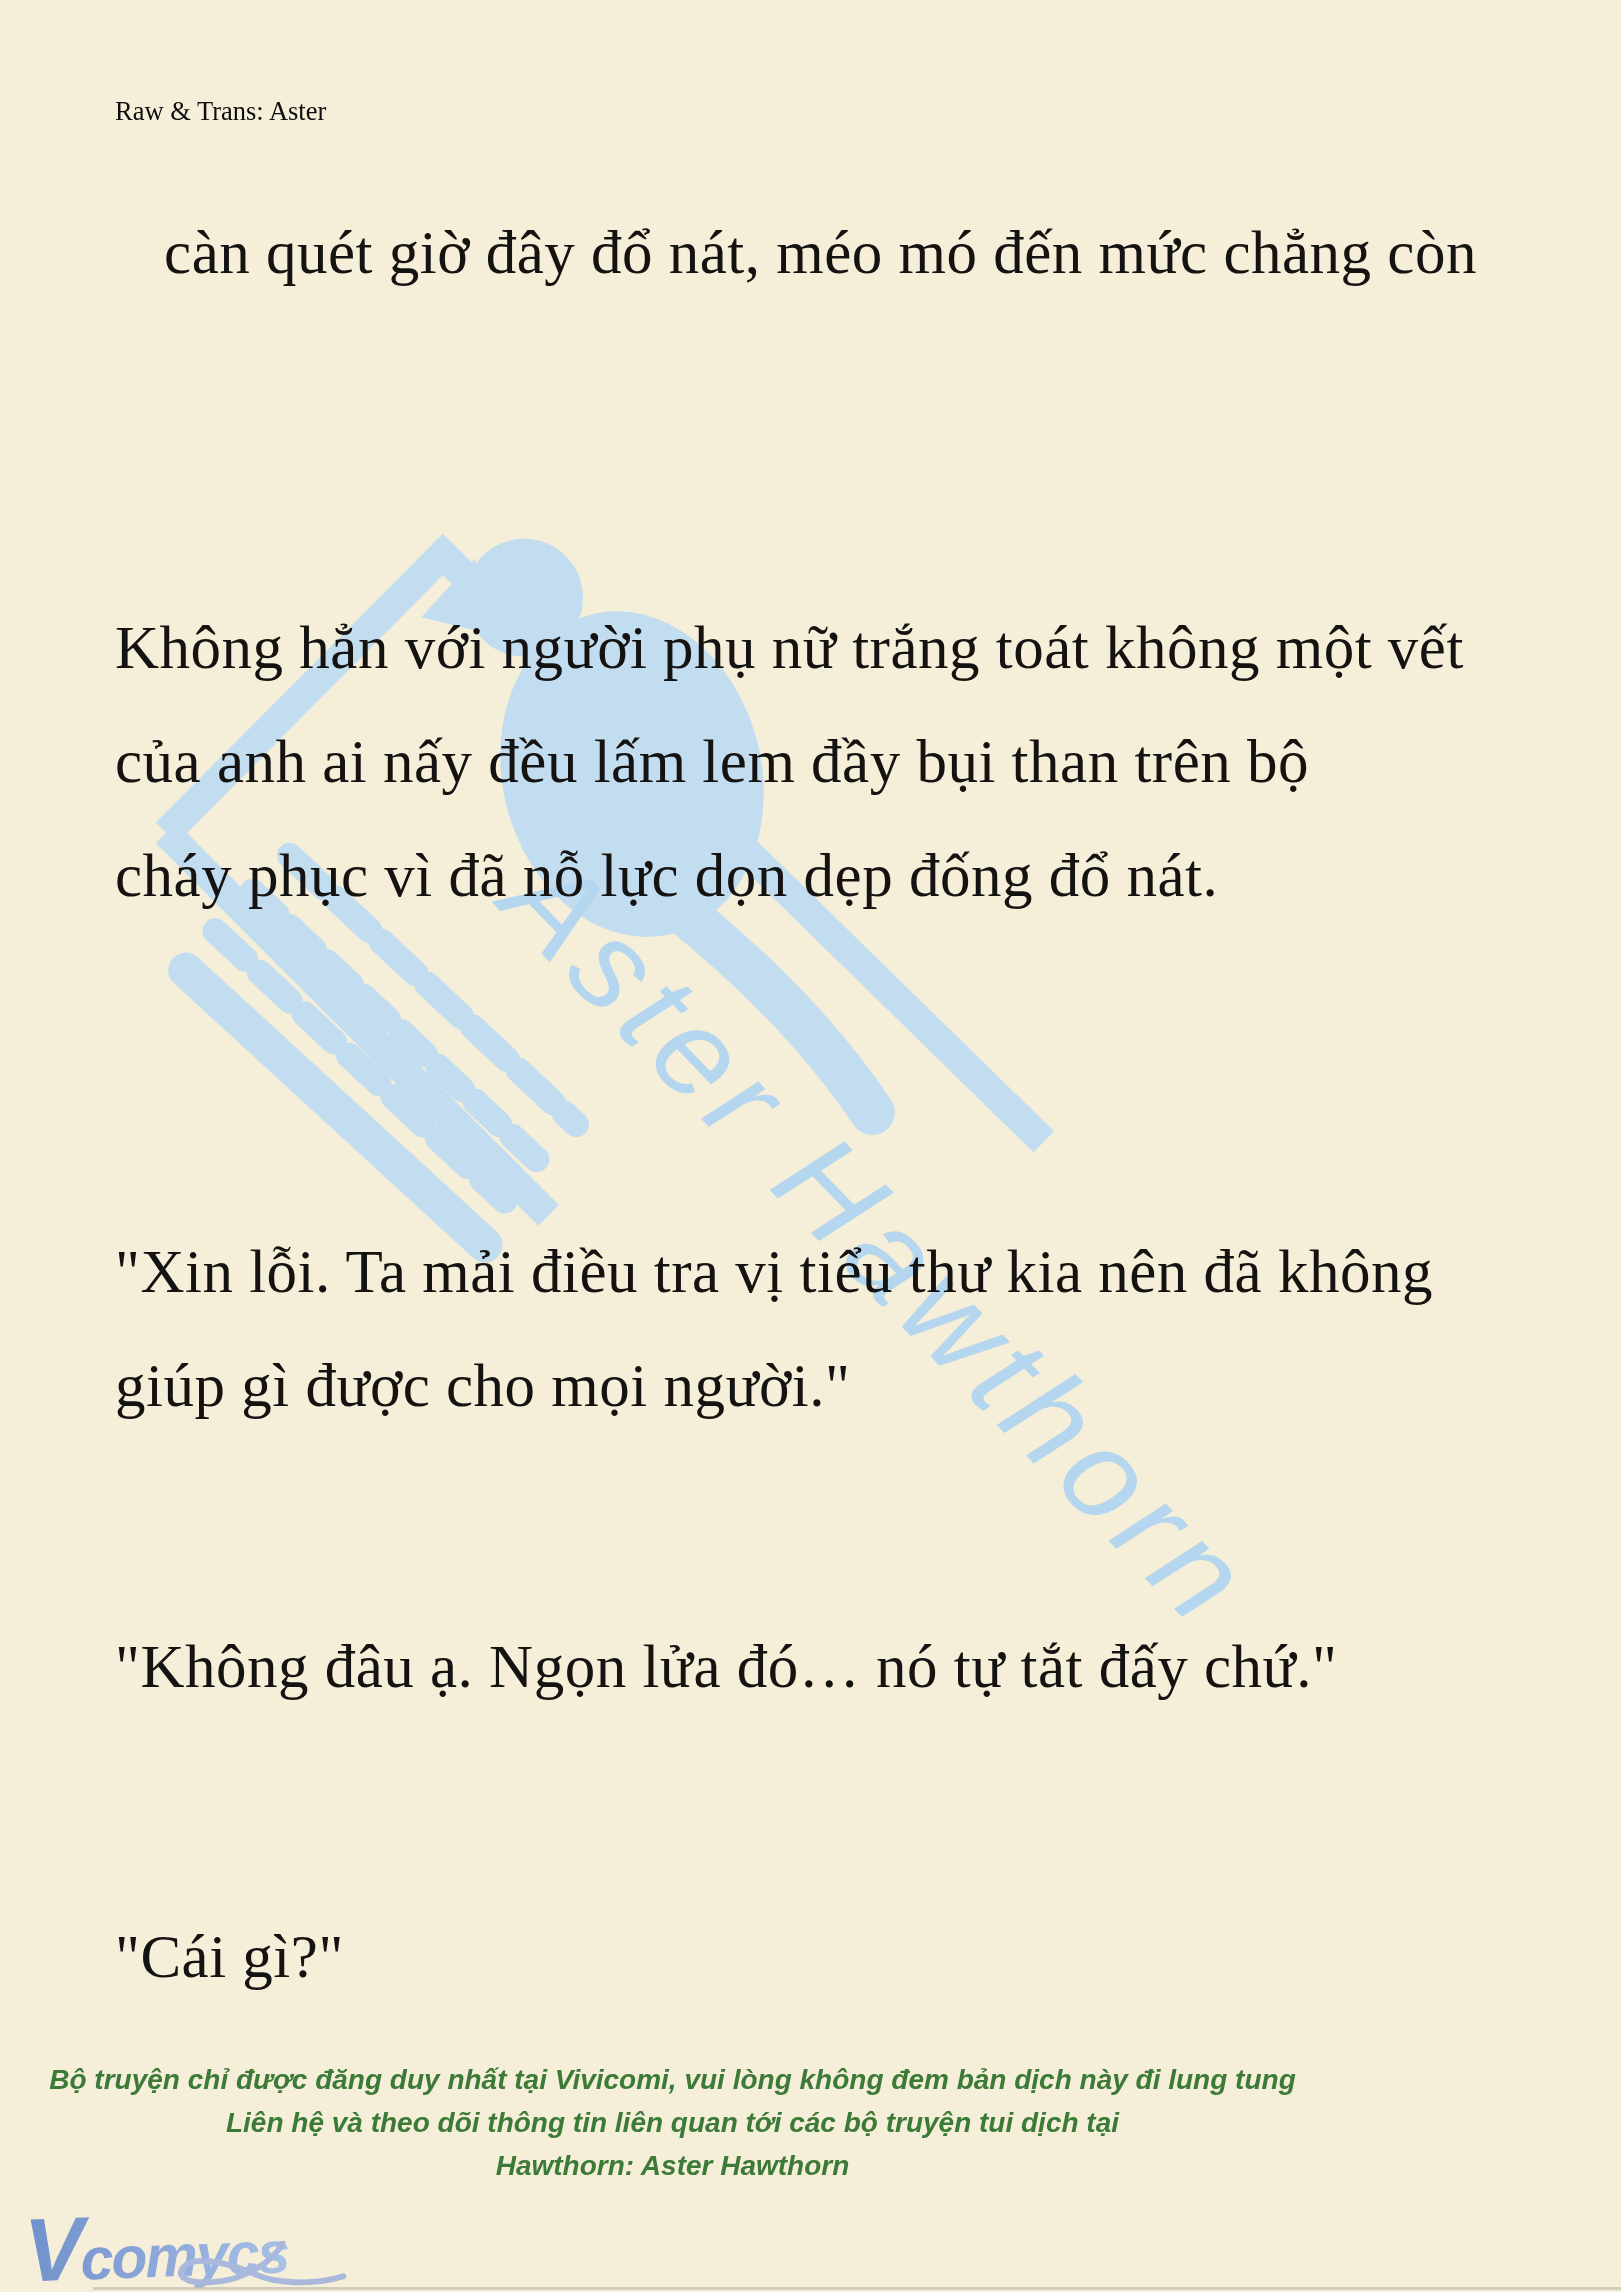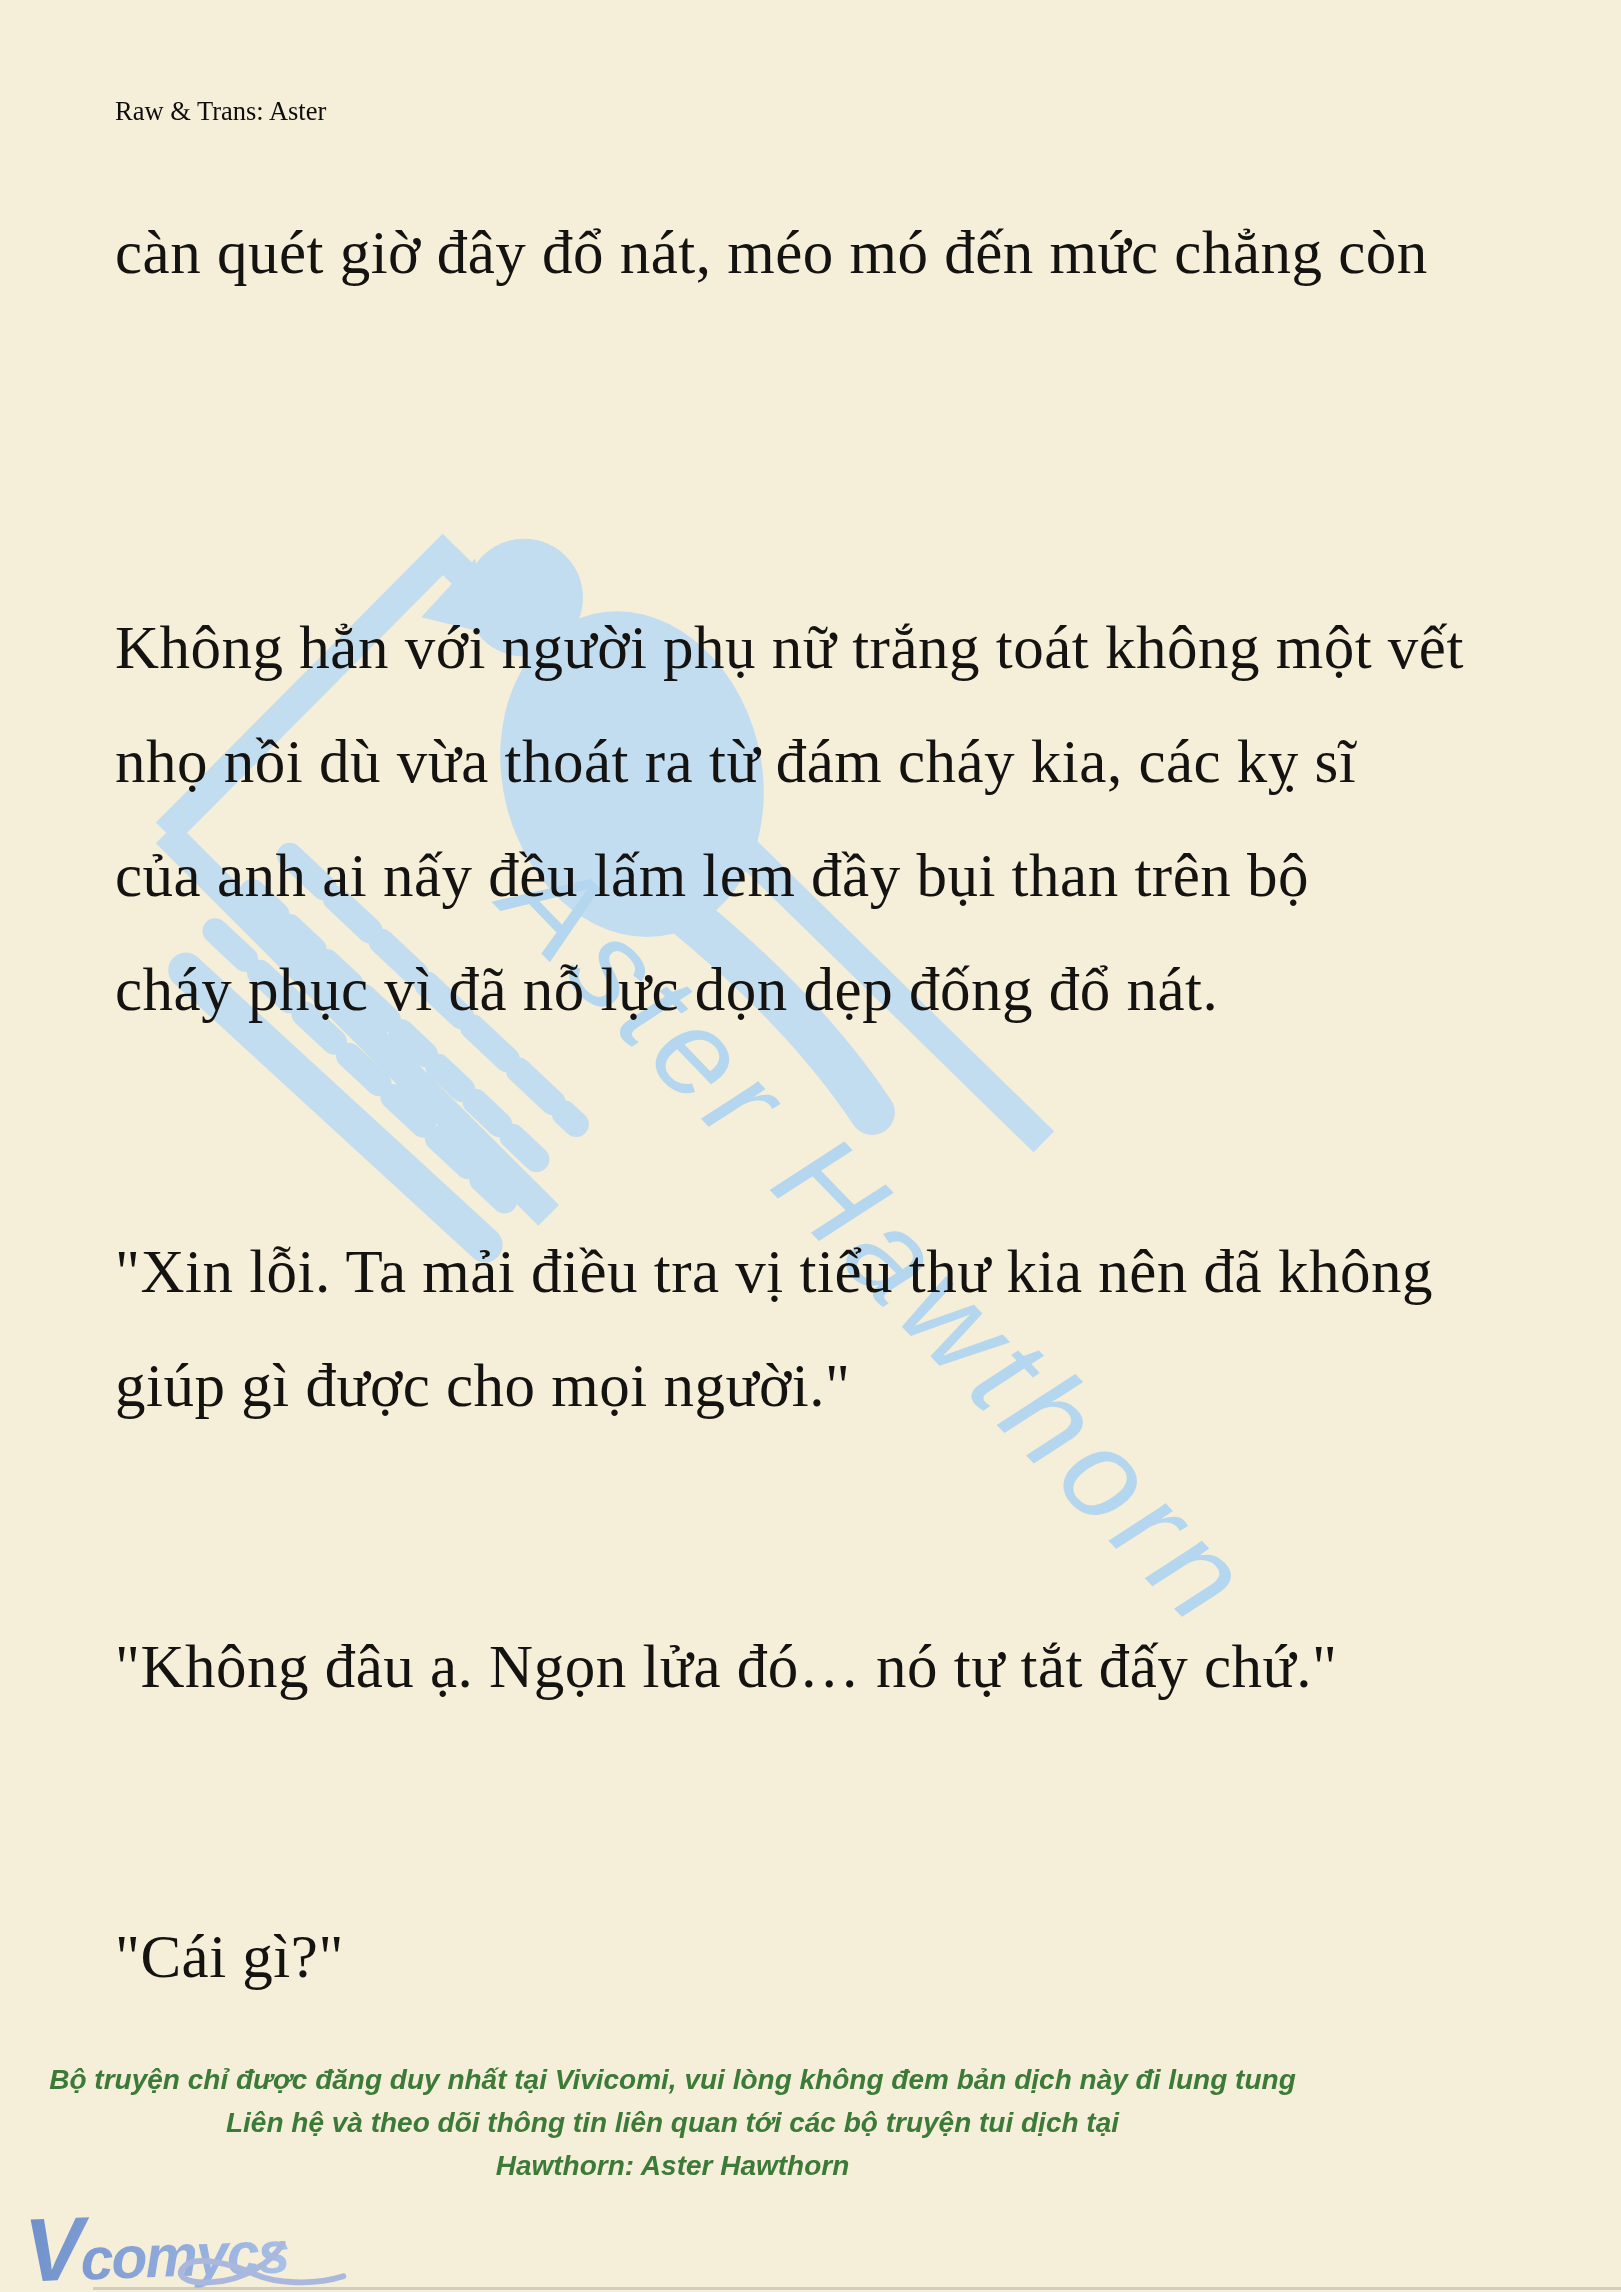--- a/index.html
+++ b/index.html
@@ -27,21 +27,21 @@
     position:absolute;left:115px;top:96px;
     font-family:Liberation Serif, serif;
     font-size:26.5px;color:#0e0e0e;
   }
   
   .para{
     position:absolute;left:115px;width:1411px;
     font-size:61px;line-height:114px;color:#151311;
     letter-spacing:0.5px;
   }
-  .p1{top:196px;}
+  .p1{top:196px;text-align:center;}
   .p2{top:591px;}
   .p3{top:1215px;}
   .p4{top:1610px;}
   .p5{top:1900px;}
   
   .footer{
     position:absolute;left:0;top:2058px;width:1345px;
     text-align:center;
     font-family:"Liberation Sans", sans-serif;
     font-style:italic;font-weight:bold;
@@ -99,21 +99,20 @@
   <div class="wm-text">Aster Hawthorn</div>
 
   <div class="header">Raw &amp; Trans: Aster</div>
 
   <div class="para p1">
     <div>càn quét giờ đây đổ nát, méo mó đến mức chẳng còn</div>
   </div>
 
   <div class="para p2">
     <div>Không hẳn với người phụ nữ trắng toát không một vết</div>
-    <div>nhọ nồi dù vừa thoát ra từ đám cháy kia, các kỵ sĩ</div>
     <div>của anh ai nấy đều lấm lem đầy bụi than trên bộ</div>
     <div>cháy phục vì đã nỗ lực dọn dẹp đống đổ nát.</div>
   </div>
 
   <div class="para p3">
     <div>"Xin lỗi. Ta mải điều tra vị tiểu thư kia nên đã không</div>
     <div>giúp gì được cho mọi người."</div>
   </div>
 
   <div class="para p4">

